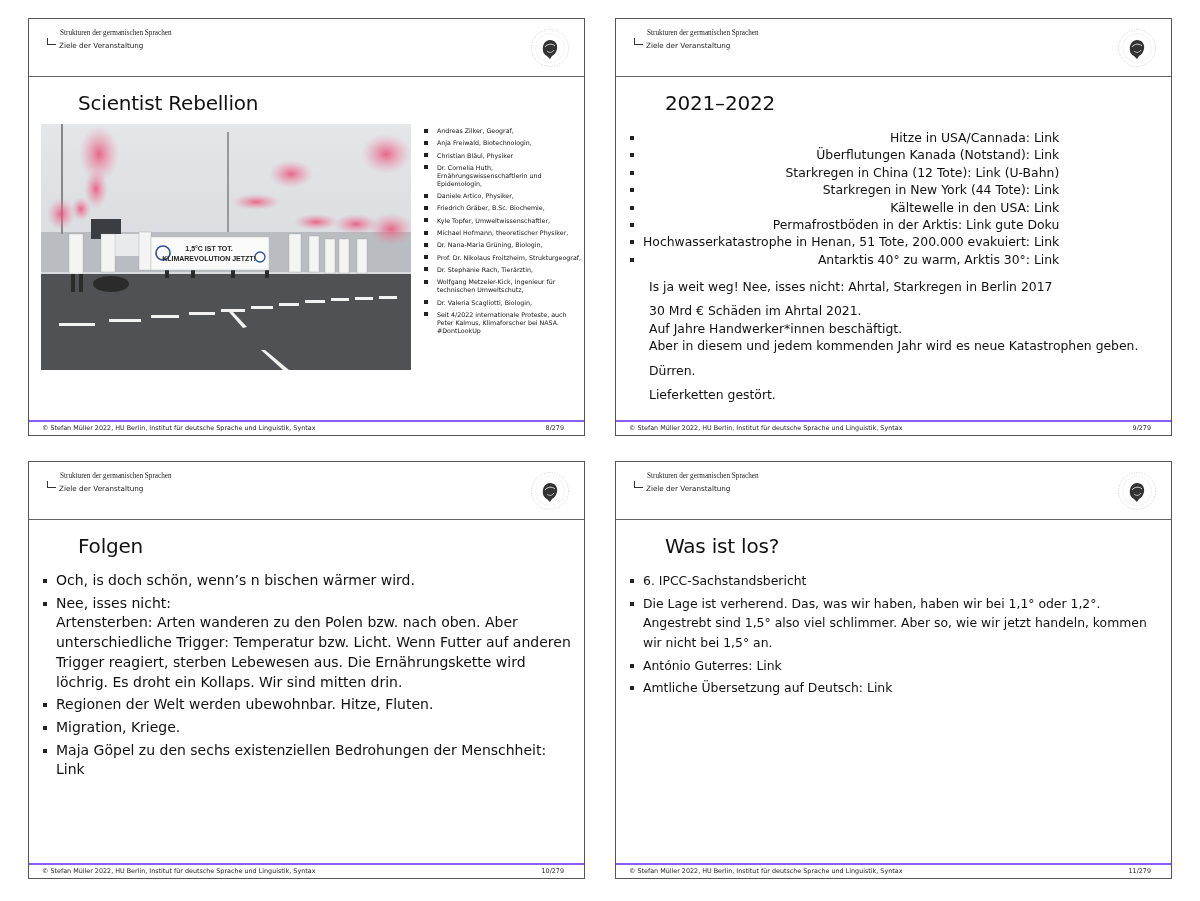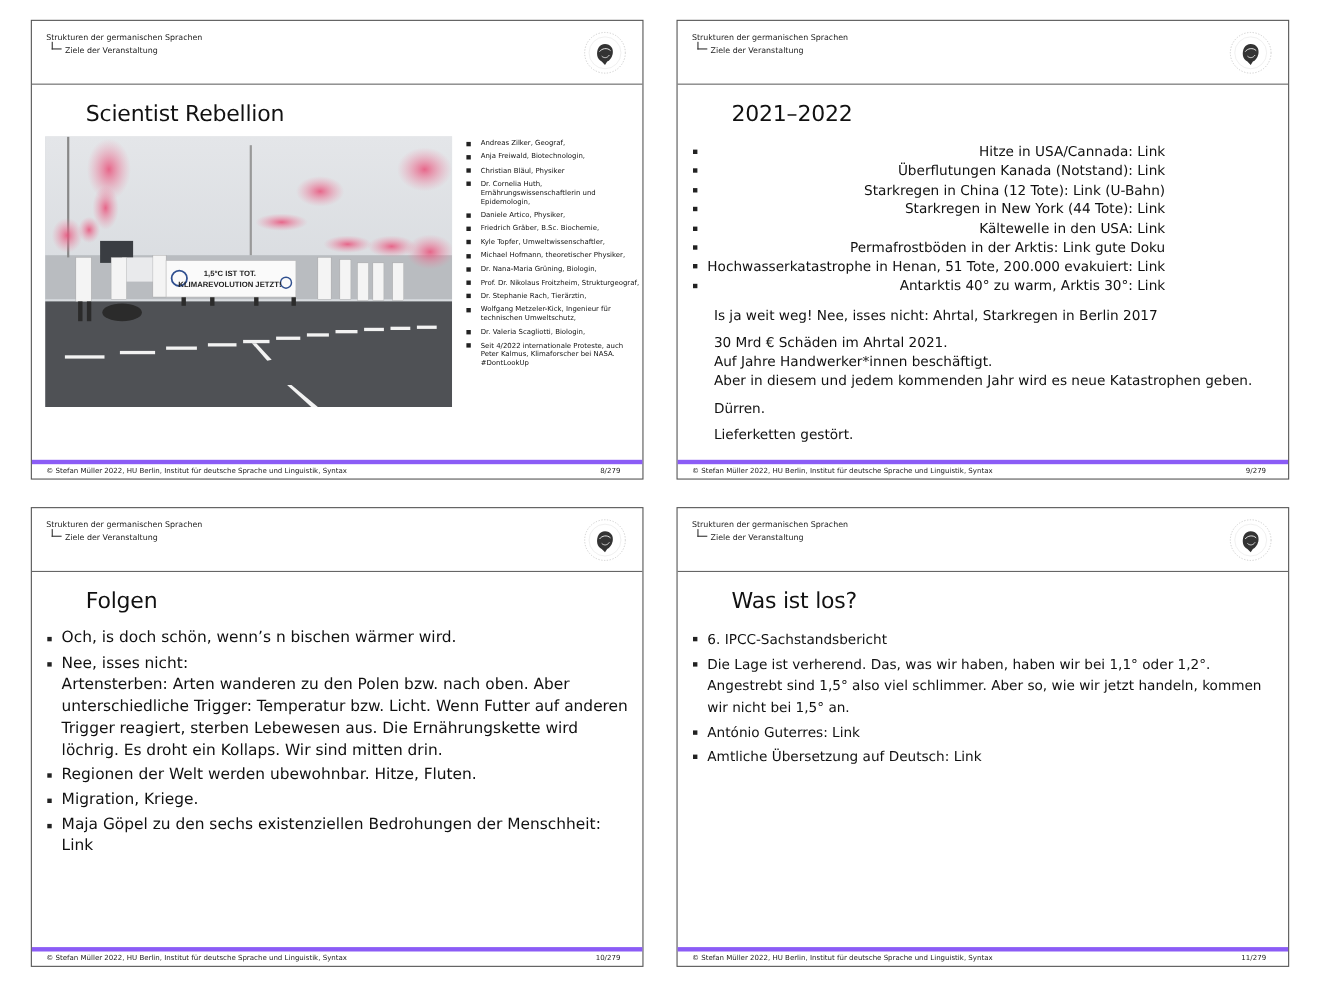--- a/index.html
+++ b/index.html
@@ -10,28 +10,28 @@
   .slide {
     position: absolute; width: 557px; height: 418px;
     border: 1px solid #555; box-sizing: border-box; background: #fff;
   }
   #s8  { left: 28px;  top: 18px;  }
   #s9  { left: 615px; top: 18px;  }
   #s10 { left: 28px;  top: 461px; }
   #s11 { left: 615px; top: 461px; }
 
   .hdr { position: absolute; left: 0; top: 0; right: 0; height: 57px; border-bottom: 1.5px solid #666; }
-  .hdr .sec { position: absolute; left: 13px; top: 10px; font-size: 7.2px; color: #222; }
+  .hdr .sec { position: absolute; left: 31px; top: 10px; font-size: 7.2px; color: #222; font-family: Liberation Serif, serif; }
   .hdr .sub { position: absolute; left: 18px; top: 22px; font-size: 7.2px; color: #222; }
   .hdr .sub .tree { display: inline-block; width: 8px; height: 6px; border-left: 1px solid #333; border-bottom: 1px solid #333; margin-right: 3px; position: relative; top: -3px; }
   .logo { position: absolute; right: 14px; top: 9px; width: 40px; height: 40px; }
 
   .title { position: absolute; left: 13px; top: 72px; font-size: 20px; color: #111; letter-spacing: -0.2px; margin-left: 36px; }
 
-  .ftr { position: absolute; left: 0; right: 0; bottom: 0; height: 13px; border-top: 4px solid #8b5cf6; }
+  .ftr { position: absolute; left: 0; right: 0; bottom: 0; height: 13px; border-top: 2px solid #8b5cf6; }
   .ftr .copy { position: absolute; left: 13px; top: 2px; font-size: 6.4px; color: #222; }
   .ftr .pg { position: absolute; right: 20px; top: 2px; font-size: 6.4px; color: #222; }
 
   ul.blist { list-style: none; margin: 0; padding: 0; position: absolute; }
   ul.blist li { position: relative; padding-left: 14px; }
   ul.blist li::before {
     content: ""; position: absolute; left: 1px; width: 4px; height: 4px; background: #222;
   }
 
   

